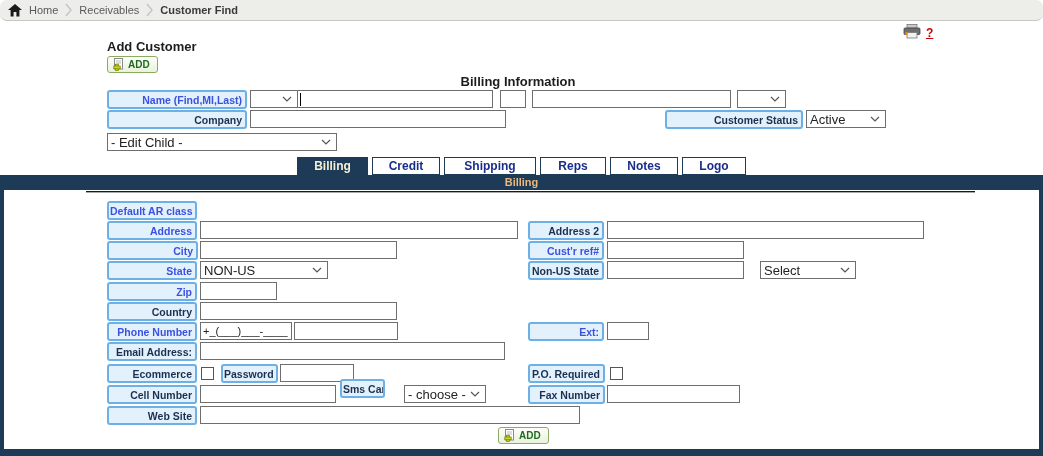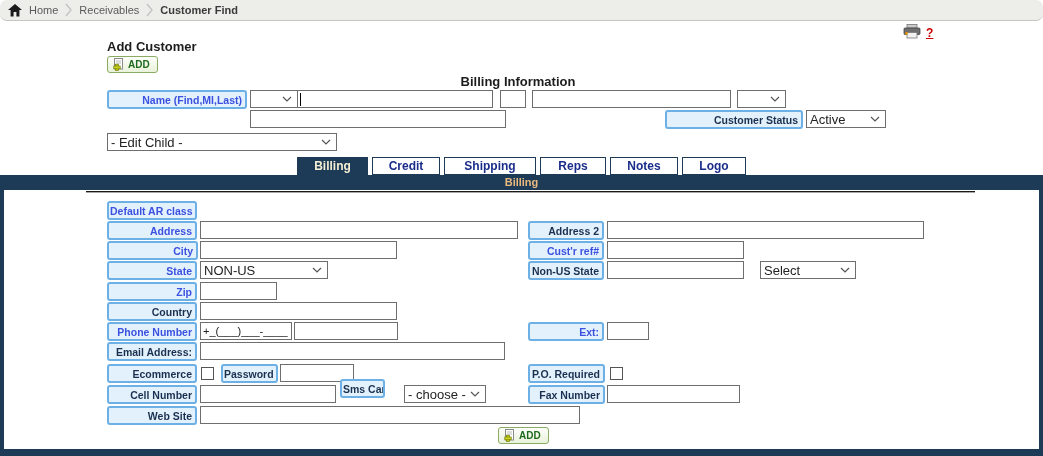--- a/index.html
+++ b/index.html
@@ -110,20 +110,21 @@
   <div class="caret" style="left:300px;top:93px"></div>
   <input class="inp" style="left: 500px; top: 90px; width: 26px;">
   <input class="inp" style="left: 532px; top: 90px; width: 199px;">
   <div class="sel" style="left:737px;top:90px;width:49px">
     <span></span>
     <svg width="10" height="6" viewBox="0 0 10 6">
         <polyline points="1,1 5,5 9,1" fill="none" stroke="#555" stroke-width="1.2"></polyline>
       </svg>
   </div>
 
+  <div class="lbl" style="left:107px;top:110px;width:140px">Company</div>
   <input class="inp" style="left: 250px; top: 110px; width: 256px;">
   <div class="lbl" style="left:665px;top:110px;width:138px">Customer Status</div>
   <div class="sel" style="left:806px;top:110px;width:80px">
     <span>Active</span>
     <svg width="10" height="6" viewBox="0 0 10 6">
         <polyline points="1,1 5,5 9,1" fill="none" stroke="#555" stroke-width="1.2"></polyline>
       </svg>
   </div>
 
   <div class="sel" style="left:107px;top:133px;width:230px">

